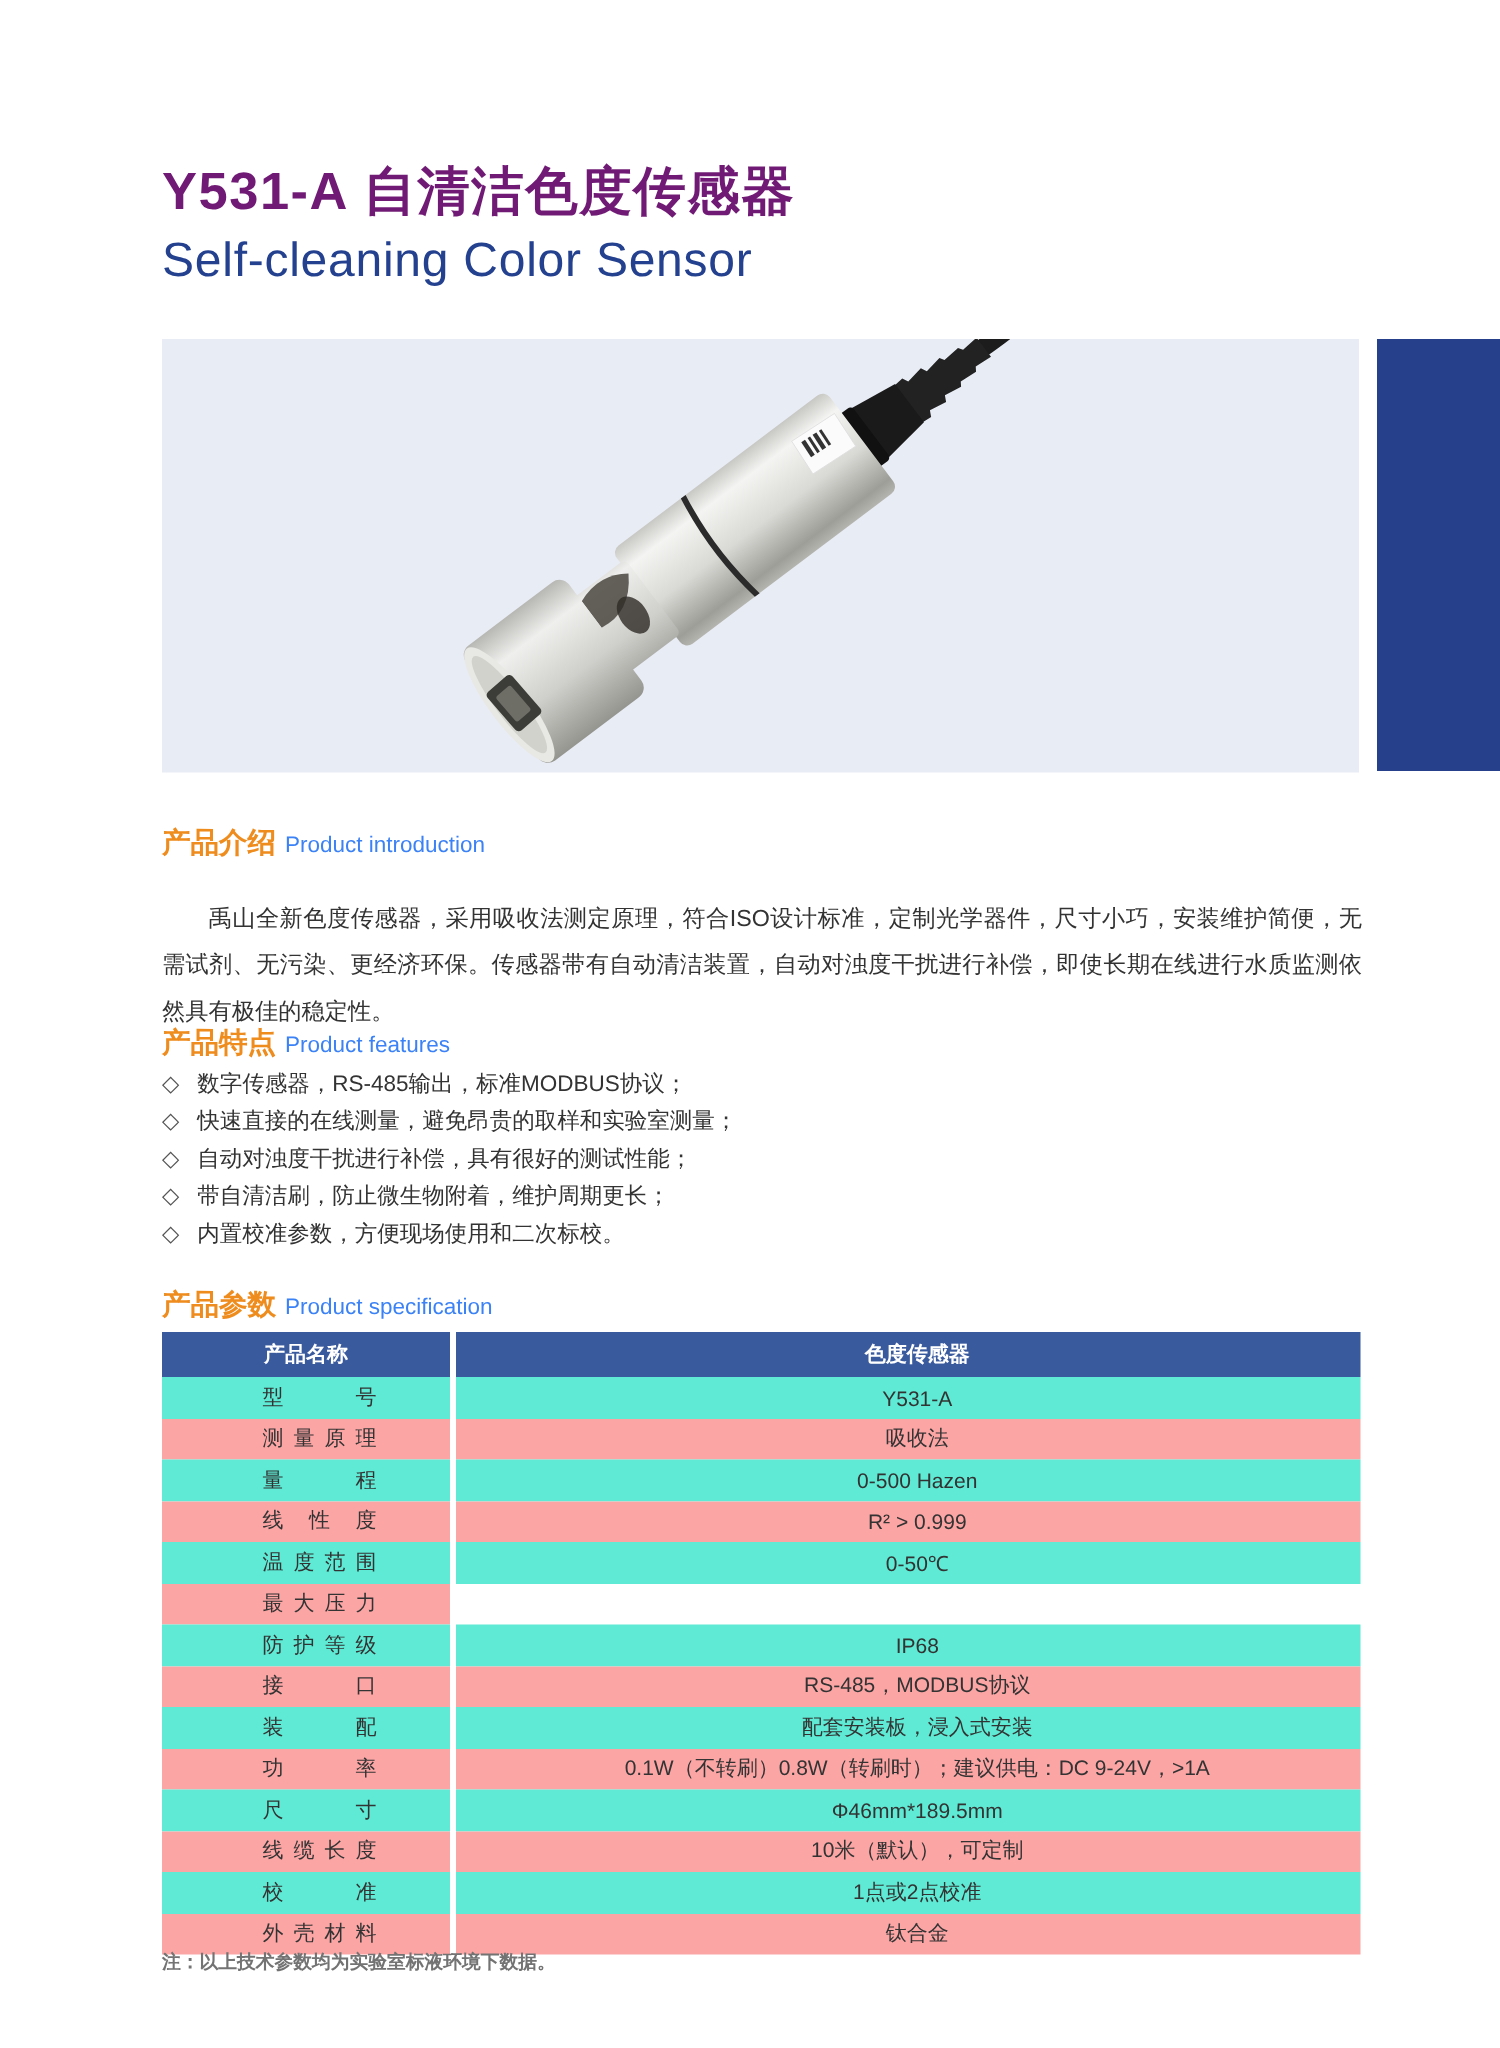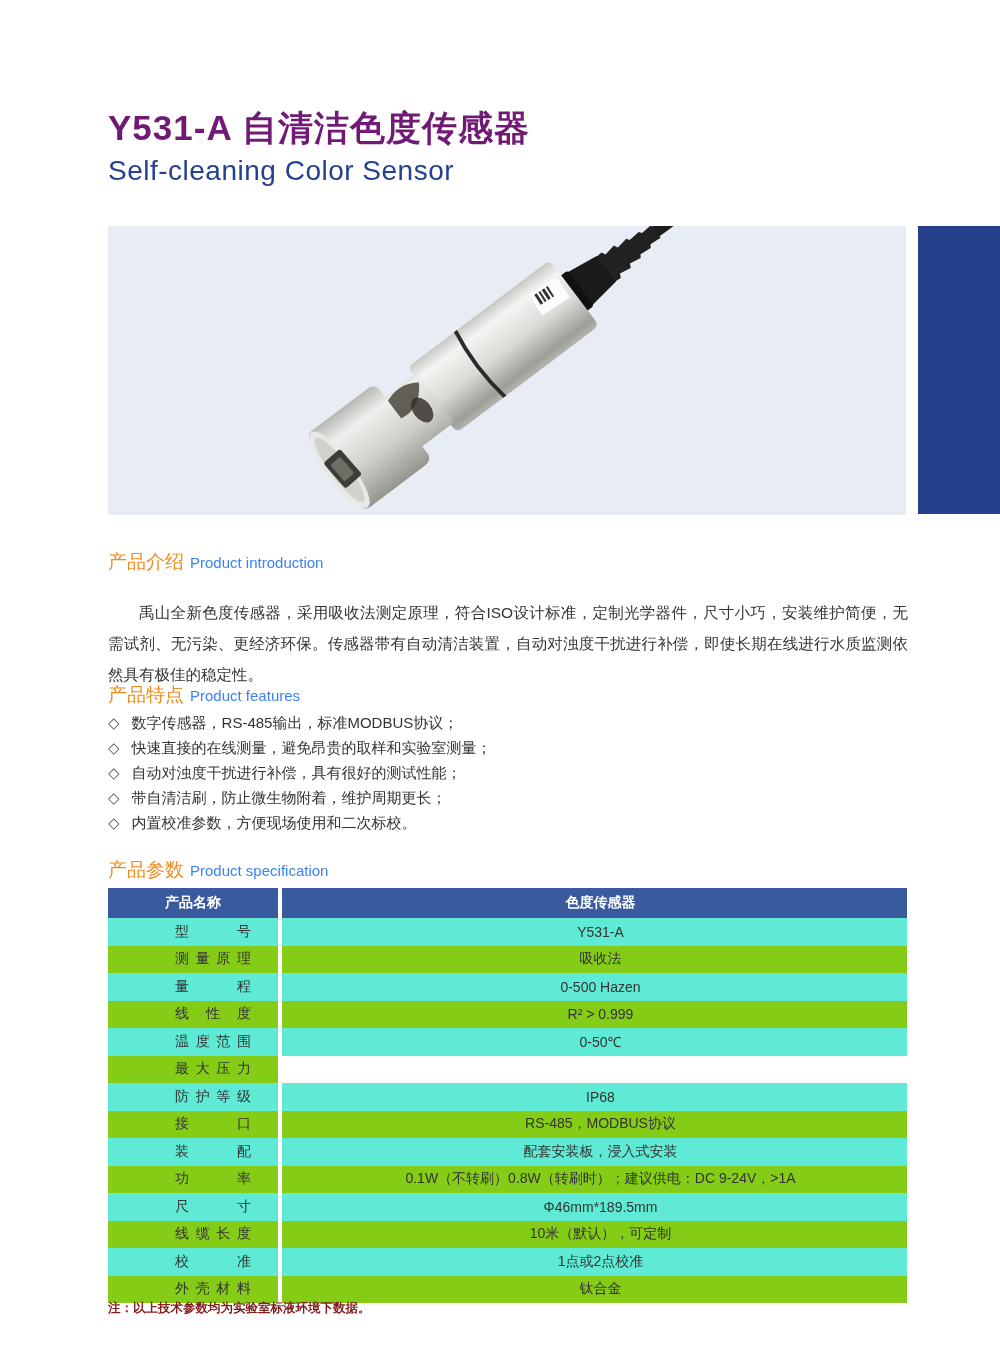--- a/index.html
+++ b/index.html
@@ -13,38 +13,38 @@
   }
   .page { position: absolute; inset: 0; }
 
   
   .header { position: absolute; left: 108px; top: 108px; }
   .title {
     font-size: 35px; font-weight: bold; color: #701a75;
     letter-spacing: 1px; line-height: 1.15;
   }
   .subtitle {
-    font-size: 28px; color: #24418f; margin-top: 7px; letter-spacing: 0.5px;
+    font-size: 32px; color: #24418f; margin-top: 7px; letter-spacing: 0.5px;
   }
 
   
   .hero-panel {
     position: absolute; left: 108px; top: 226px;
     width: 798px; height: 289px;
     background: #e8ecf5; overflow: hidden;
   }
   .hero-bar {
     position: absolute; left: 918px; top: 226px;
     width: 82px; height: 288px;
     background: #27408b;
   }
 
   
   .sec-heading { position: absolute; left: 108px; white-space: nowrap; }
-  .sec-heading .zh { font-size: 19px; font-weight: normal; color: #ef8c1e; }
+  .sec-heading .zh { font-size: 19px; font-weight: bold; color: #ef8c1e; }
   .sec-heading .en { font-size: 15px; color: #3b82f6; margin-left: 6px; }
 
   .intro-heading    { top: 549px; }
   .features-heading { top: 682px; }
   .specs-heading    { top: 857px; }
 
   
   .intro-text {
     position: absolute; left: 108px; top: 581px; width: 800px;
     font-size: 15.5px; line-height: 31px; text-align: justify;
@@ -66,39 +66,39 @@
 
   
   .spec-table {
     position: absolute; left: 108px; top: 888px; width: 799px;
   }
   .t-row { display: flex; column-gap: 4px; }
   .t-head .cell {
     background: #3a5a9e; color: #fff; font-weight: bold; font-size: 14px;
     height: 30px; display: flex; align-items: center; justify-content: center;
   }
-  .cell-label { width: 170px; flex: 0 0 auto; }
+  .cell-label { width: 192px; flex: 0 0 auto; }
   .cell-value { flex: 1 1 auto; padding-left: 12px; }
   .t-body .t-row .cell {
     height: 27.5px; display: flex; align-items: center; font-size: 14px;
     background: #5eead4;
   }
-  .t-body .t-row.alt .cell { background: #84cc16; align-items: center; }
+  .t-body .t-row.alt .cell { background: #fca5a5; align-items: center; }
   .t-body .cell-label { padding-left: 67px; }
   .t-body .cell-label .label-text {
     display: inline-block; width: 76px;
     text-align: justify; text-align-last: justify;
     white-space: nowrap;
   }
   .t-body .cell-value { justify-content: center; text-align: center; }
 
   
   .note {
     position: absolute; left: 108px; top: 1300px;
-    font-size: 12.5px; font-weight: bold; color: #7f1d1d;
+    font-size: 12.5px; font-weight: bold; color: #737373;
   }
 </style>
 </head>
 <body>
 
 <div class="page">
 
   <div class="header">
     <div class="title">Y531-A 自清洁色度传感器</div>
     <div class="subtitle">Self-cleaning Color Sensor</div>

